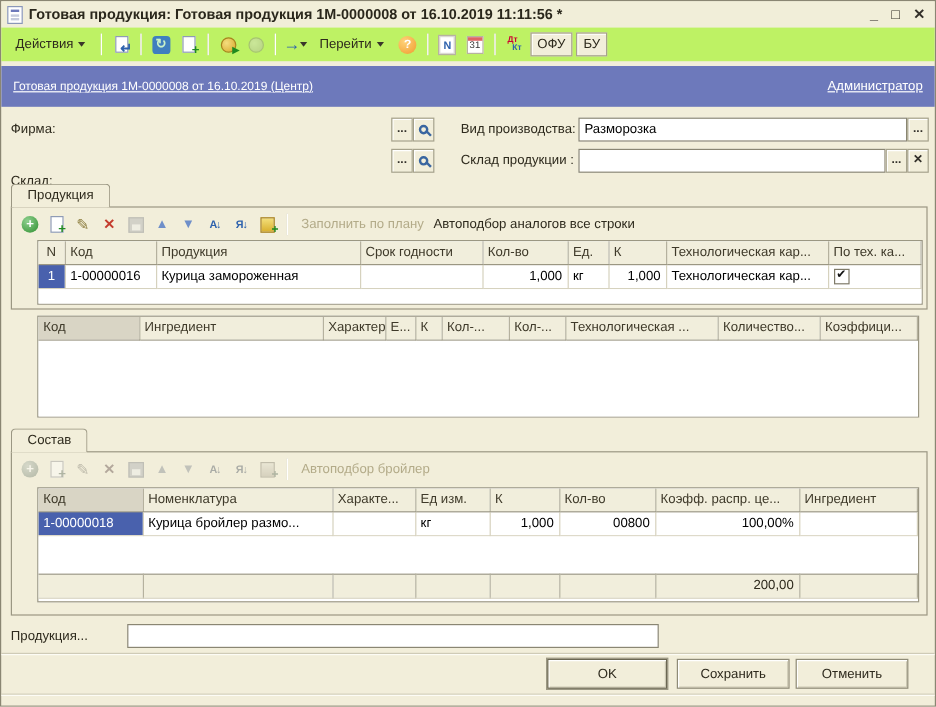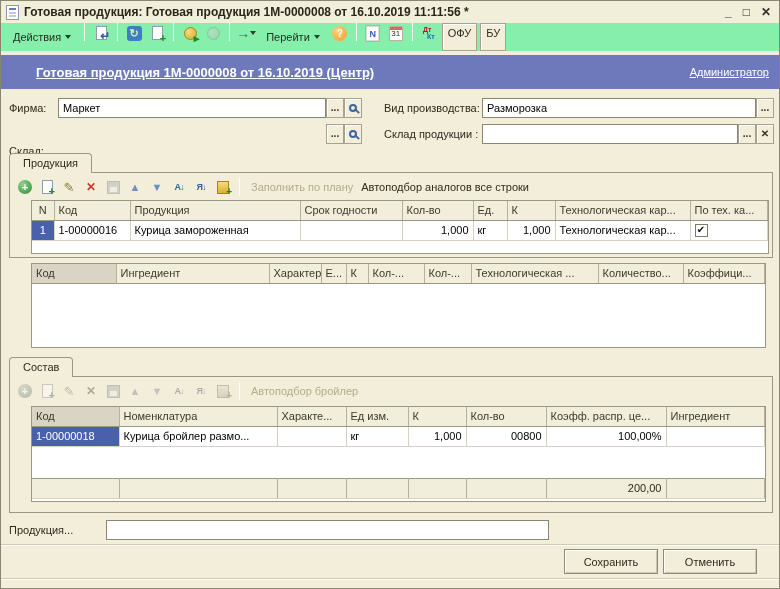--- a/index.html
+++ b/index.html
@@ -12,21 +12,21 @@
   
   .titlebar { position:absolute; top:0; left:0; right:0; height:22px;
     display:flex; align-items:center; padding:0 8px 0 5px; gap:5px; background:#f1eed9; }
   .doc-ico { width:13px; height:15px; background:#fff; border:1px solid #8a97b8; position:relative; flex:none; }
   .doc-ico::after { content:""; position:absolute; left:2px; top:2px; width:7px; height:2px; background:#6d79bb; box-shadow:0 4px 0 #c4cadd, 0 7px 0 #c4cadd; }
   .title-text { font-weight:bold; font-size:12px; color:#2a271c; white-space:nowrap; overflow:hidden; }
   .win-controls { margin-left:auto; display:flex; gap:11px; font-weight:bold; font-size:12px; color:#33302a; }
   .win-controls span { cursor:default; }
   
   .toolbar { position:absolute; top:22px; left:0; right:0; height:28px;
-    display:flex; padding:0 5px; gap:3px; background:#86efac; }
+    display:flex; align-items:center; padding:0 5px; gap:3px; background:#bef264; }
   .tbtn { display:flex; align-items:center; gap:4px; padding:3px 6px; border:1px solid transparent; color:#2e2a1d; }
   .arr-down { width:0; height:0; border-left:3px solid transparent; border-right:3px solid transparent; border-top:4px solid #3a362a; display:inline-block; }
   .sep { width:1px; height:18px; background:#c2beaa; border-right:1px solid #fff; margin:0 3px; flex:none; }
   .tb-ico { width:20px; height:20px; display:flex; align-items:center; justify-content:center; position:relative; flex:none; }
   .page { width:11px; height:14px; background:#fff; border:1px solid #8f9bb5; position:relative; }
   .write-arrow { position:absolute; right:1px; bottom:2px; color:#2e62ad; font-weight:bold; font-size:12px; line-height:10px; }
   .refresh-box { width:15px; height:15px; background:#3f7fbf; border-radius:3px; color:#c9f2c9; font-size:11px; line-height:15px; text-align:center; font-weight:bold; }
   .plus-badge { position:absolute; right:1px; bottom:0; color:#1f8a1f; font-weight:bold; font-size:11px; line-height:9px; }
   .coin { width:13px; height:13px; border-radius:50%; background:radial-gradient(circle at 35% 35%, #f4dd7e, #d8a92c); border:1px solid #a8811d; position:relative; }
   .coin.gray { background:radial-gradient(circle at 35% 35%, #dedbce, #b1ad9c); border-color:#8e8a7a; }
@@ -35,21 +35,21 @@
   .note-page { width:13px; height:15px; background:#fff; border:1px solid #9a96845c; box-shadow:0 0 0 1px #b7b3a0; color:#2e62ad; font-weight:bold; font-size:9px; line-height:15px; text-align:center; }
   .cal { width:14px; height:15px; background:#fff; border:1px solid #b7b3a0; font-size:8px; line-height:13px; text-align:center; color:#333; position:relative; }
   .cal::before { content:""; position:absolute; top:0; left:0; right:0; height:3px; background:#d66; }
   .dtkt { font-size:7px; line-height:7px; font-weight:bold; text-align:left; }
   .dtkt .dt { color:#c03; } .dtkt .kt { color:#2e62ad; margin-left:4px; }
   .toggle-btn { padding:3px 5px; border:1px solid #a6a28c; background:#f2eeda; box-shadow:inset 1px 1px 0 #fff; color:#2e2a1d; }
   
   .dochead { position:absolute; top:54px; left:0; right:0; height:34px; background:#6d79bb;
     display:flex; align-items:center; padding:0 10px; }
   .dochead a { color:#fff; text-decoration:underline; }
-  .doc-title { font-weight:bold; font-size:13px;margin-left:25px; }
+  .doc-title { font-weight:normal; font-size:10px; }
   .doc-user { margin-left:auto; font-size:11px; }
   
   .flabel { position:absolute; color:#2e2a1d; }
   .finput { position:absolute; height:20px; border:1px solid #8a8673; background:#fff; font-family:inherit; font-size:11px; padding:0 4px; color:#000; }
   .fbtn { position:absolute; width:18px; height:20px; border:1px solid #a6a28c; background:#f2eeda; box-shadow:inset 1px 1px 0 #fff;
     display:flex; align-items:center; justify-content:center; font-size:10px; font-weight:bold; color:#33302a; line-height:1; }
   .lens { width:8px; height:8px; border:2px solid #3a66a0; border-radius:50%; position:relative; }
   .lens::after { content:""; position:absolute; width:6px; height:2px; background:#3a66a0; right:-5px; bottom:-2px; transform:rotate(45deg); }
   
   .tab { position:absolute; height:20px; background:#f2eeda; border:1px solid #9b9783; border-bottom:none;
@@ -160,21 +160,20 @@
     <span class="toggle-btn">ОФУ</span>
     <span class="toggle-btn">БУ</span>
   </div>
 
   <div class="dochead">
     <a href="#" class="doc-title">Готовая продукция 1М-0000008 от 16.10.2019 (Центр)</a>
     <a href="#" class="doc-user">Администратор</a>
   </div>
 
   <span class="flabel" style="left:8px; top:101px;">Фирма:</span>
-  <input class="finput" style="left: 57px; top: 97px; width: 268px;" value="Маркет">
   <span class="fbtn" style="left:325px; top:97px;">...</span>
   <span class="fbtn" style="left:343px; top:97px;">
       <span class="lens"></span>
     </span>
 
   <span class="flabel" style="left:383px; top:101px;">Вид производства:</span>
   <input class="finput" style="left: 481px; top: 97px; width: 274px;" value="Разморозка">
   <span class="fbtn" style="left:755px; top:97px;">...</span>
 
   <span class="flabel" style="left:8px; top:144px;">Склад:</span>
@@ -397,17 +396,18 @@
         </tr>
       </tbody>
         </table>
     </div>
   </div>
 
   <span class="flabel" style="left:8px; top:523px;">Продукция...</span>
   <input class="finput" style="left: 105px; top: 519px; width: 443px;" value="">
 
   <div class="groove" style="top:543px;"></div>
+  <button class="btn default" style="left:455px; top:548px; width:100px;">OK</button>
   <button class="btn" style="left:563px; top:548px; width:94px;">Сохранить</button>
   <button class="btn" style="left:662px; top:548px; width:94px;">Отменить</button>
   <div class="groove" style="top:577px;"></div>
 
 </div>
 
 </body></html>

